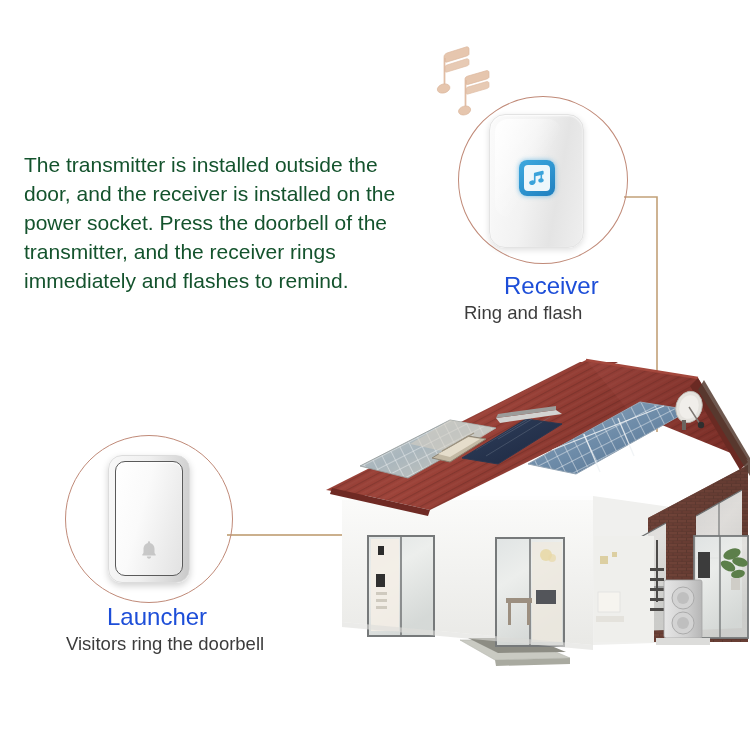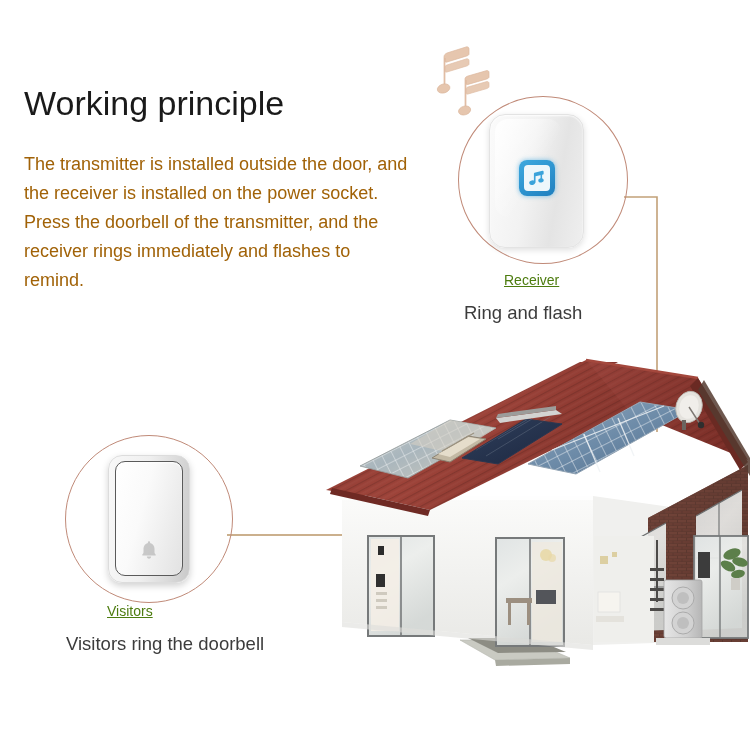--- a/index.html
+++ b/index.html
@@ -26,23 +26,23 @@
     color: #1a1a1a;
     font-weight: 400;
     letter-spacing: 0px;
     white-space: nowrap;
   }
   #paragraph {
     position: absolute;
     left: 24px;
     top: 150px;
     width: 390px;
-    font-size: 18px;
+    font-size: 21px;
     line-height: 29px;
-    color: #a16207;
+    color: #14532d;
     font-weight: 400;
   }
 
   
   #music-notes {
     position: absolute;
     left: 436px;
     top: 44px;
     width: 70px;
     height: 78px;
@@ -127,24 +127,23 @@
     transform:translateX(-50%);
     bottom:14px;
     width:22px;
     height:22px;
     opacity:0.42;
   }
 
   
   .label-main {
     position:absolute;
-    font-size: 14px;
-    color:#4d7c0f;
+    font-size: 24px;
+    color:#1d4ed8;
     white-space:nowrap;
-    text-decoration:underline;
   }
   .label-sub {
     position:absolute;
     font-size: 18.5px;
     color:#3c3c3c;
     white-space:nowrap;
   }
   #receiver-label      { left:504px; top:272px; }
   #receiver-sublabel   { left:464px; top:302px; }
   #launcher-label      { left:107px; top:603px; }
@@ -163,21 +162,20 @@
     top:340px;
     width:450px;
     height:330px;
   }
 </style>
 </head>
 <body>
 
 <div id="page">
 
-  <div id="title">Working principle</div>
   <div id="paragraph">The transmitter is installed outside the door, and the receiver is installed on the power socket. Press the doorbell of the transmitter, and the receiver rings immediately and flashes to remind.</div>
 
   <div id="music-notes">
     <svg viewBox="0 0 70 78" width="70" height="78" aria-hidden="true">
       <g fill="#e6c6ae" stroke="#dcb79d" stroke-width="0.7">
 
         <g transform="translate(2,2)">
           <path d="M7,12 L7,40 C7,41 6,41 6,40 L6,11 C6,9 7,8 9,7 L28,1 C30,0.4 31,1.5 31,3 L31,8 C31,9 30,9.6 28,10.2 L9,16 C7.6,16.5 7,16 7,15 Z"></path>
           <ellipse cx="5.6" cy="42.5" rx="6.4" ry="4.4" transform="rotate(-17 5.6 42.5)"></ellipse>
           <path d="M9,19 L28,13 C30,12.4 31,13.3 31,14.6 L31,18 C31,19 30,19.6 28,20.2 L9,26 C7.6,26.4 7,26 7,25 L7,21 C7,20 7.8,19.4 9,19 Z" opacity="0.92"></path>
@@ -225,21 +223,21 @@
     <div id="launcher-face">
       <svg id="launcher-bell" viewBox="0 0 24 24" aria-hidden="true">
         <g fill="#8e8e8e">
           <path d="M12,2.4 C12.7,2.4 13.2,2.9 13.2,3.6 L13.2,4.3 C16,4.9 18,7.4 18,10.4 L18,14.2 C18,15.4 18.5,16.4 19.3,17 L19.3,18 L4.7,18 L4.7,17 C5.5,16.4 6,15.4 6,14.2 L6,10.4 C6,7.4 8,4.9 10.8,4.3 L10.8,3.6 C10.8,2.9 11.3,2.4 12,2.4 Z"></path>
           <path d="M9.6,19.2 L14.4,19.2 C14.4,20.5 13.3,21.5 12,21.5 C10.7,21.5 9.6,20.5 9.6,19.2 Z"></path>
         </g>
       </svg>
     </div>
   </div>
 
-  <div id="launcher-label" class="label-main">Visitors</div>
+  <div id="launcher-label" class="label-main">Launcher</div>
   <div id="launcher-sublabel" class="label-sub">Visitors ring the doorbell</div>
 
   <svg id="house" viewBox="0 0 450 330">
     <defs>
       <linearGradient id="roofGrad" x1="0" y1="0" x2="1" y2="0.4">
         <stop offset="0%" stop-color="#8c3b34"></stop>
         <stop offset="45%" stop-color="#9d4339"></stop>
         <stop offset="100%" stop-color="#7d3029"></stop>
       </linearGradient>
       <linearGradient id="roofGradR" x1="0" y1="0" x2="1" y2="0.3">

